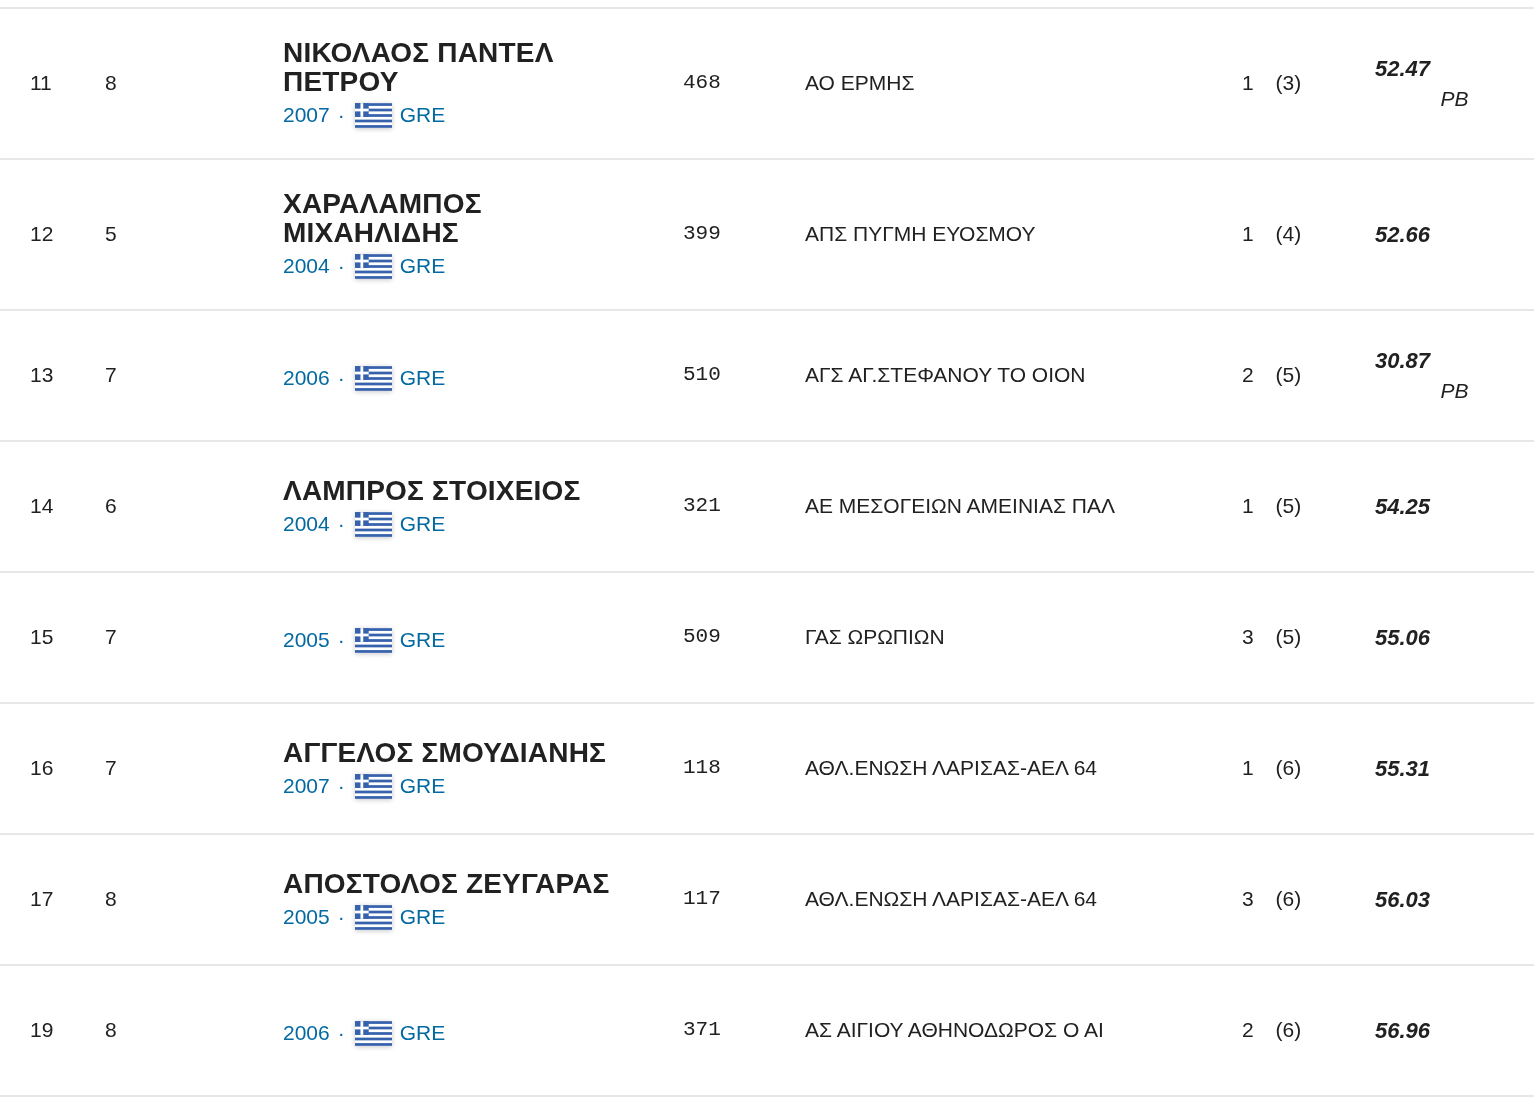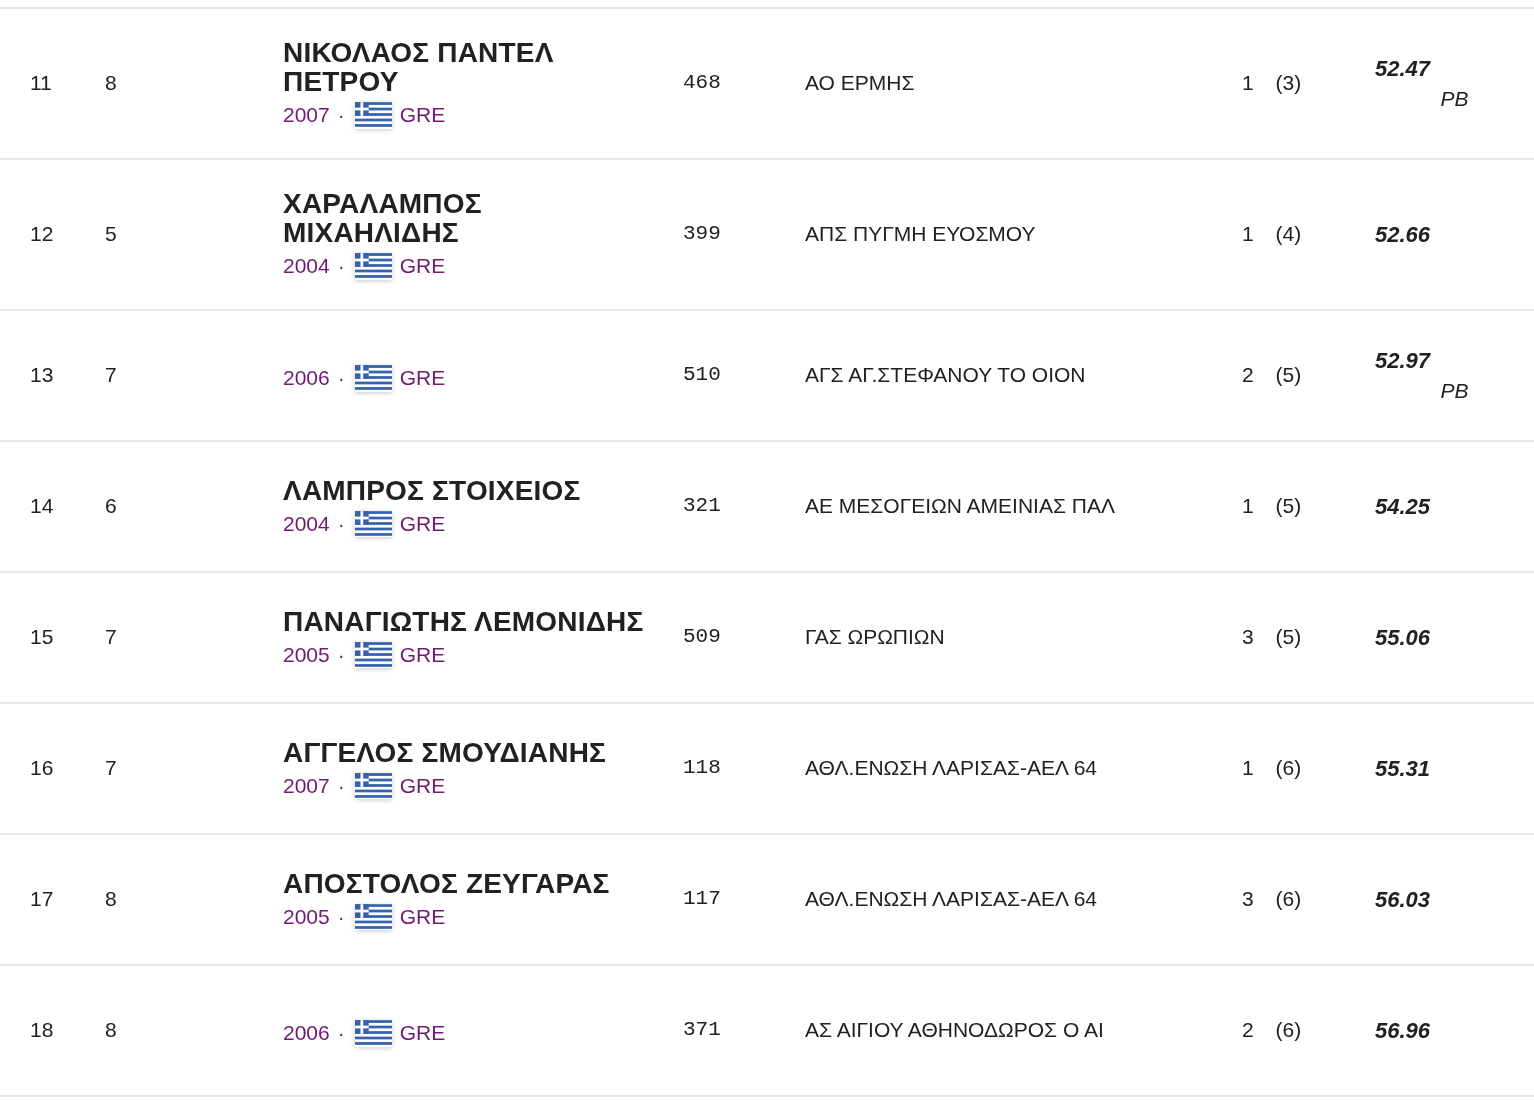--- a/index.html
+++ b/index.html
@@ -45,22 +45,23 @@
     font-weight: 700;
     line-height: 29px;
     letter-spacing: 0.2px;
     color: #212121;
     white-space: pre-line;
     max-width: 370px;
   }
   .meta {
     margin-top: 6px;
     display: flex;
+    align-items: center;
     font-size: 21px;
-    color: #701a75;
+    color: #0369a1;
   }
   .meta .year { margin-right: 8px; }
   .meta .dot  { margin-right: 10px; }
   .meta .country { margin-left: 8px; }
 
   .flag {
     display: inline-block;
     line-height: 0;
     box-shadow: 0 1px 5px rgba(0,0,0,0.22);
     border-radius: 1px;
@@ -170,21 +171,21 @@
         <span class="country">GRE</span>
       </div>
     </div>
     <div class="cell bib">510</div>
     <div class="cell club">ΑΓΣ ΑΓ.ΣΤΕΦΑΝΟΥ ΤΟ ΟΙΟΝ</div>
     <div class="cell place">
       <span>2</span>
       <span class="heat">(5)</span>
     </div>
     <div class="cell time">
-      <div class="mark">52.97</div>
+      <div class="mark">30.87</div>
       <div class="pb">PB</div>
     </div>
   </div>
       <div class="row">
     <div class="cell rank">14</div>
     <div class="cell lane">6</div>
     <div class="cell athlete">
       <div class="name">ΛΑΜΠΡΟΣ ΣΤΟΙΧΕΙΟΣ</div>
       <div class="meta">
         <span class="year">2004</span>
@@ -212,21 +213,20 @@
     </div>
     <div class="cell time">
       <div class="mark">54.25</div>
 
     </div>
   </div>
       <div class="row">
     <div class="cell rank">15</div>
     <div class="cell lane">7</div>
     <div class="cell athlete">
-      <div class="name">ΠΑΝΑΓΙΩΤΗΣ ΛΕΜΟΝΙΔΗΣ</div>
       <div class="meta">
         <span class="year">2005</span>
         <span class="dot">·</span>
         <span class="flag">
           <svg width="37" height="25" viewBox="0 0 27 18" xmlns="http://www.w3.org/2000/svg">
             <rect x="0" y="0" width="27" height="18" fill="#3662ad"></rect>
             <rect x="0" y="2" width="27" height="2" fill="#ffffff"></rect>
             <rect x="0" y="6" width="27" height="2" fill="#ffffff"></rect>
             <rect x="0" y="10" width="27" height="2" fill="#ffffff"></rect>
             <rect x="0" y="14" width="27" height="2" fill="#ffffff"></rect>
@@ -311,21 +311,21 @@
     <div class="cell place">
       <span>3</span>
       <span class="heat">(6)</span>
     </div>
     <div class="cell time">
       <div class="mark">56.03</div>
 
     </div>
   </div>
       <div class="row">
-    <div class="cell rank">18</div>
+    <div class="cell rank">19</div>
     <div class="cell lane">8</div>
     <div class="cell athlete">
       <div class="meta">
         <span class="year">2006</span>
         <span class="dot">·</span>
         <span class="flag">
           <svg width="37" height="25" viewBox="0 0 27 18" xmlns="http://www.w3.org/2000/svg">
             <rect x="0" y="0" width="27" height="18" fill="#3662ad"></rect>
             <rect x="0" y="2" width="27" height="2" fill="#ffffff"></rect>
             <rect x="0" y="6" width="27" height="2" fill="#ffffff"></rect>

